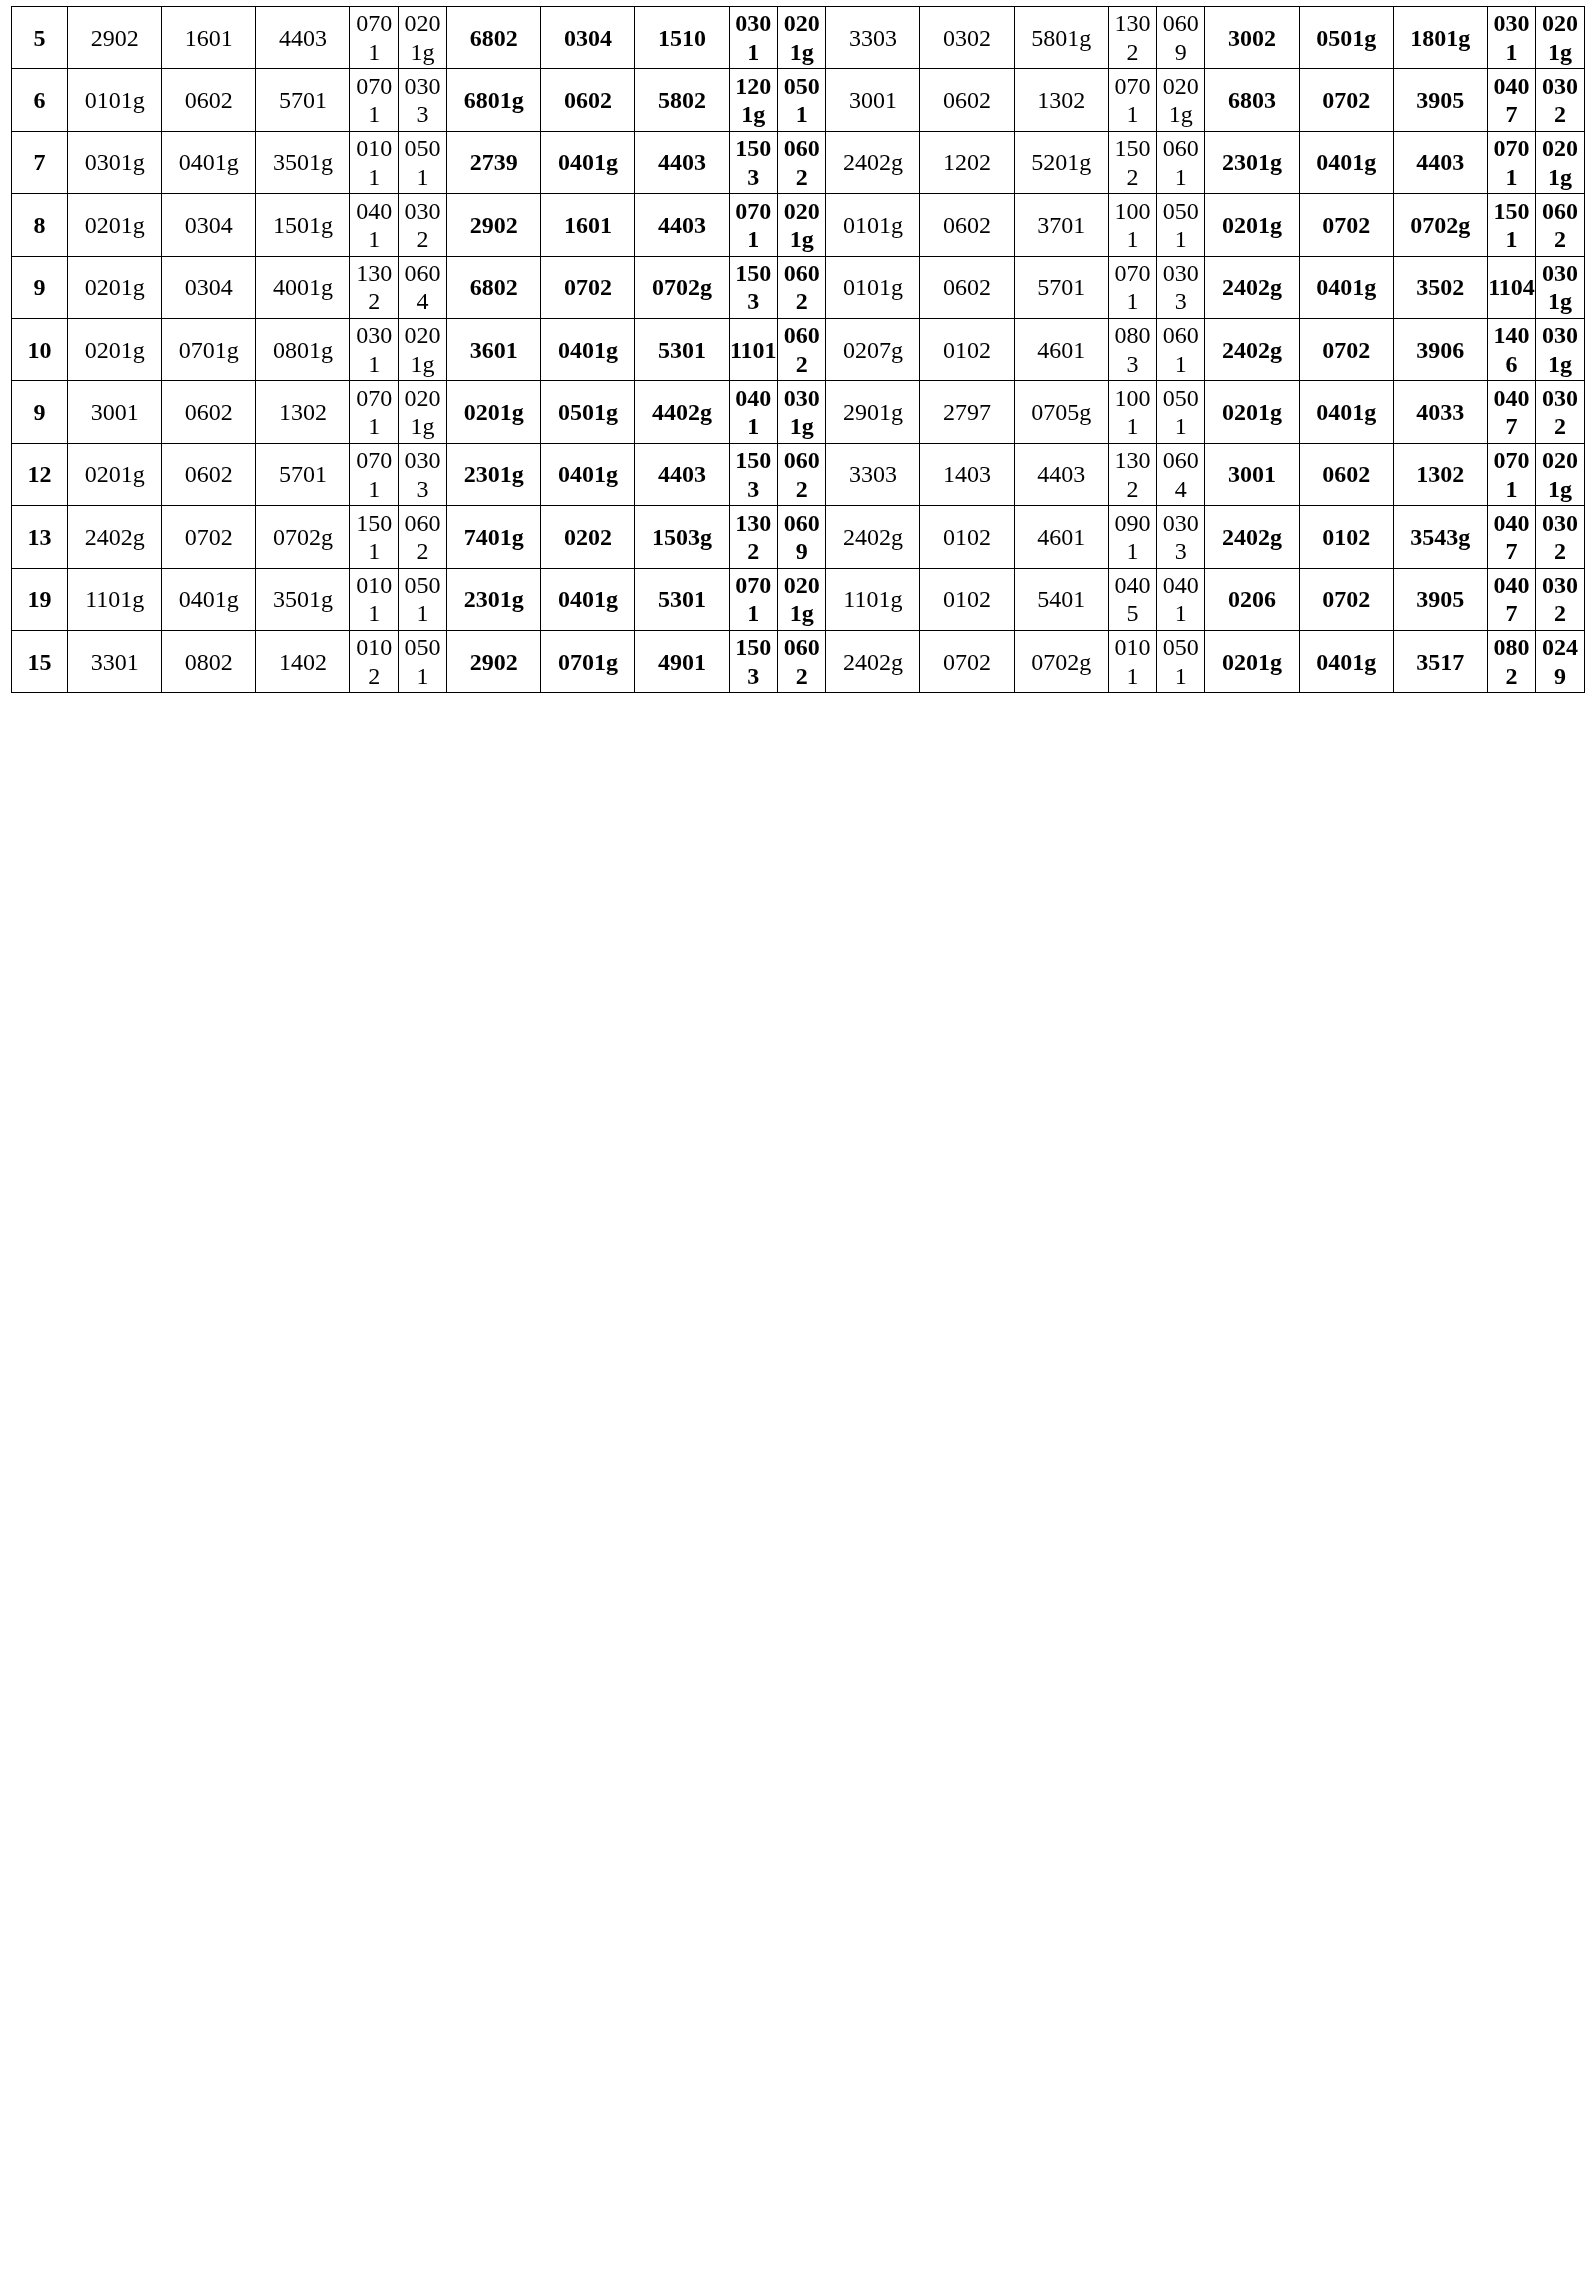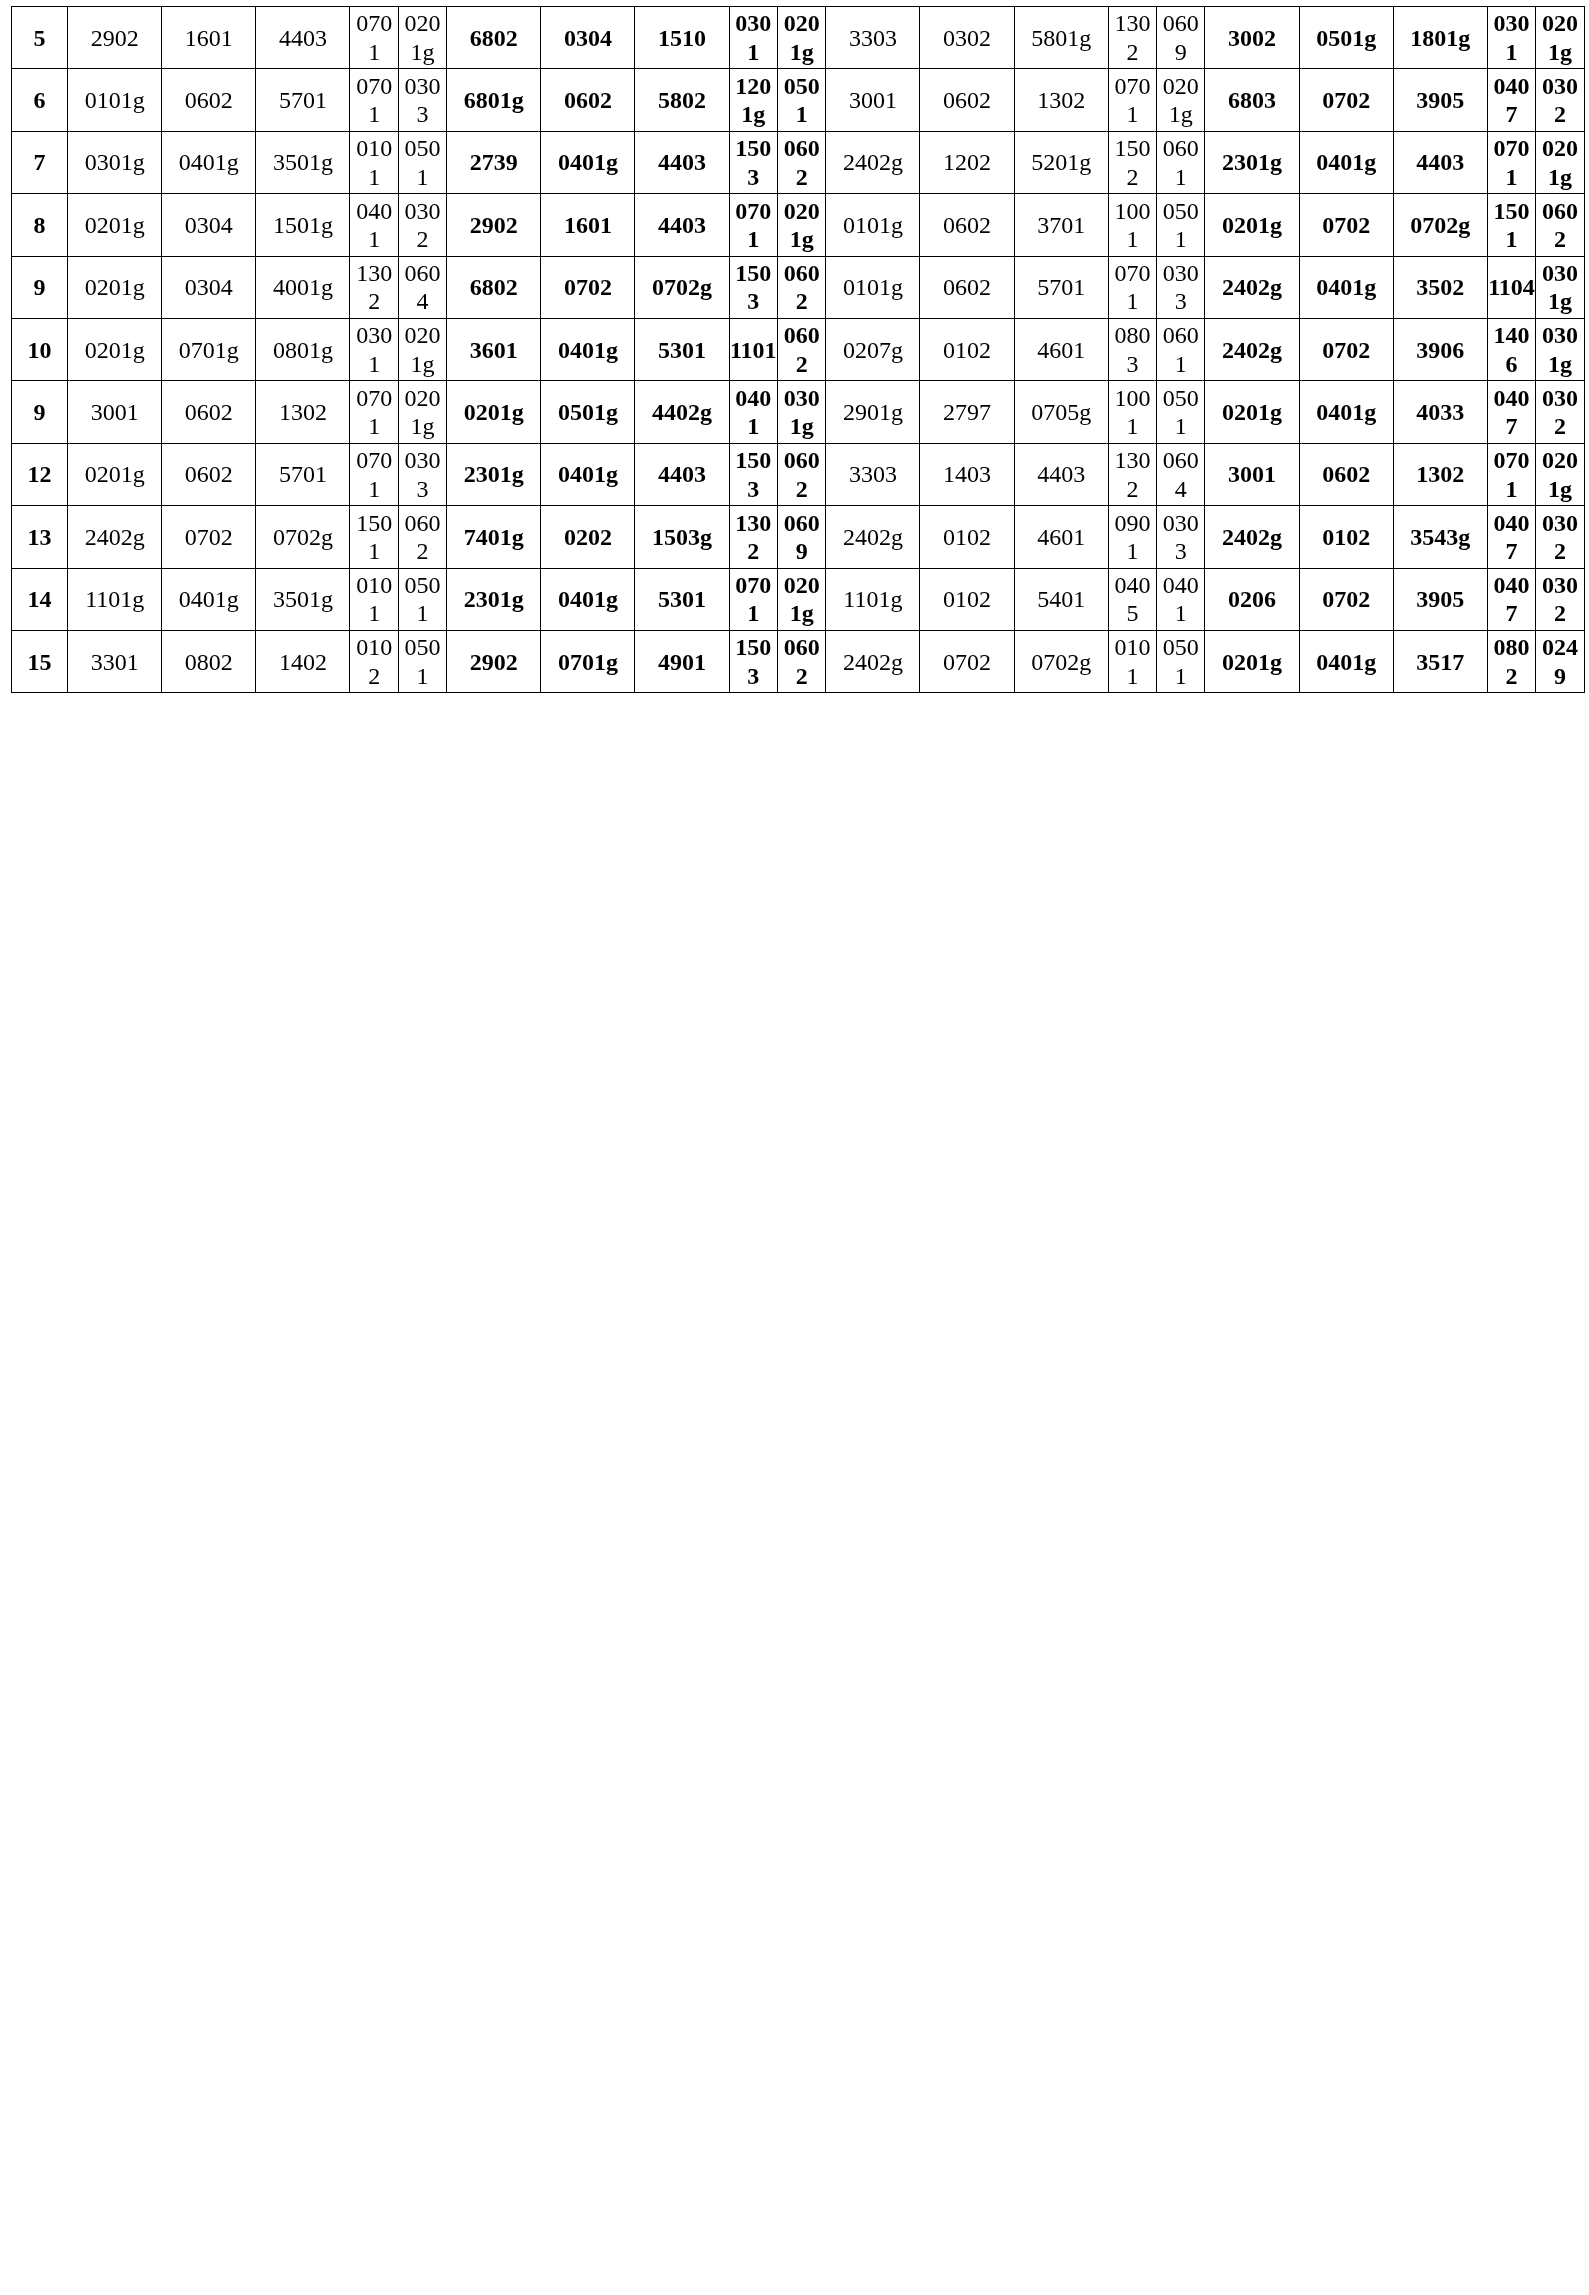--- a/index.html
+++ b/index.html
@@ -668,21 +668,21 @@
           </td>
           <td class="b">
             <span class="cellinner">0407</span>
           </td>
           <td class="b">
             <span class="cellinner">0302</span>
           </td>
         </tr>
         <tr>
           <td class="idx">
-            <span class="cellinner">14</span>
+            <span class="cellinner">19</span>
           </td>
           <td class="r">
             <span class="cellinner">1101g</span>
           </td>
           <td class="r">
             <span class="cellinner">0401g</span>
           </td>
           <td class="r">
             <span class="cellinner">3501g</span>
           </td>

